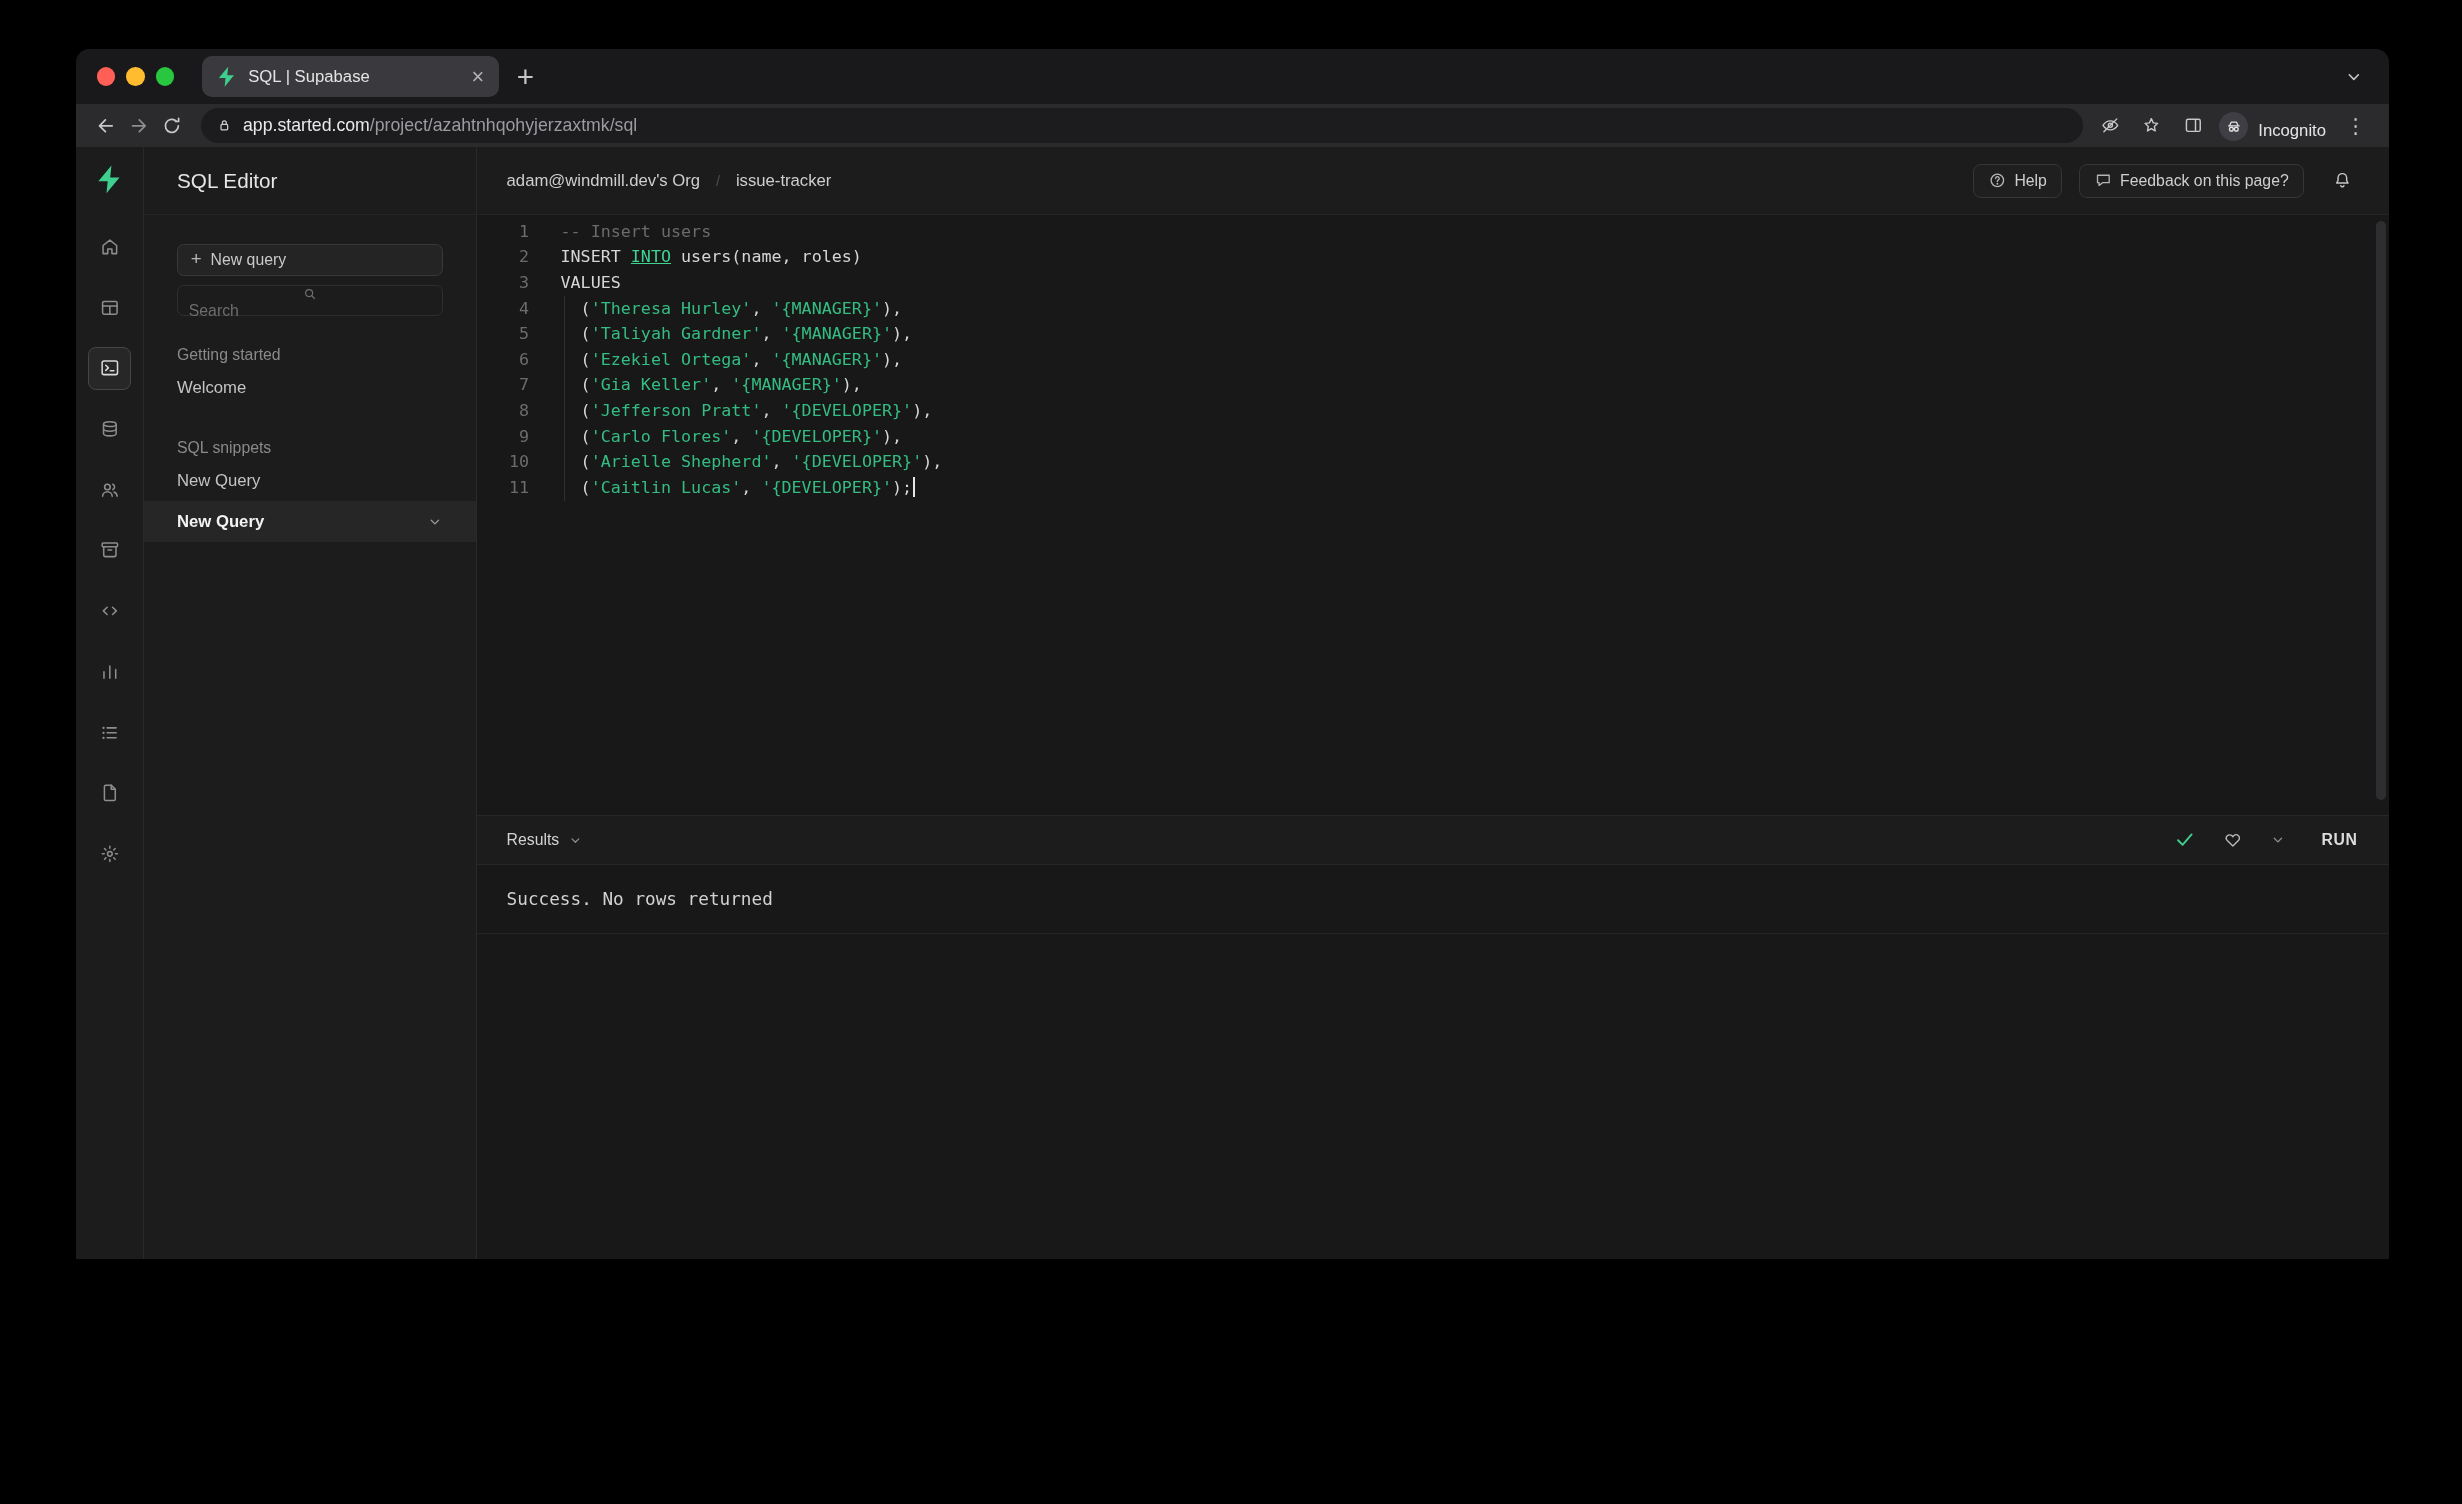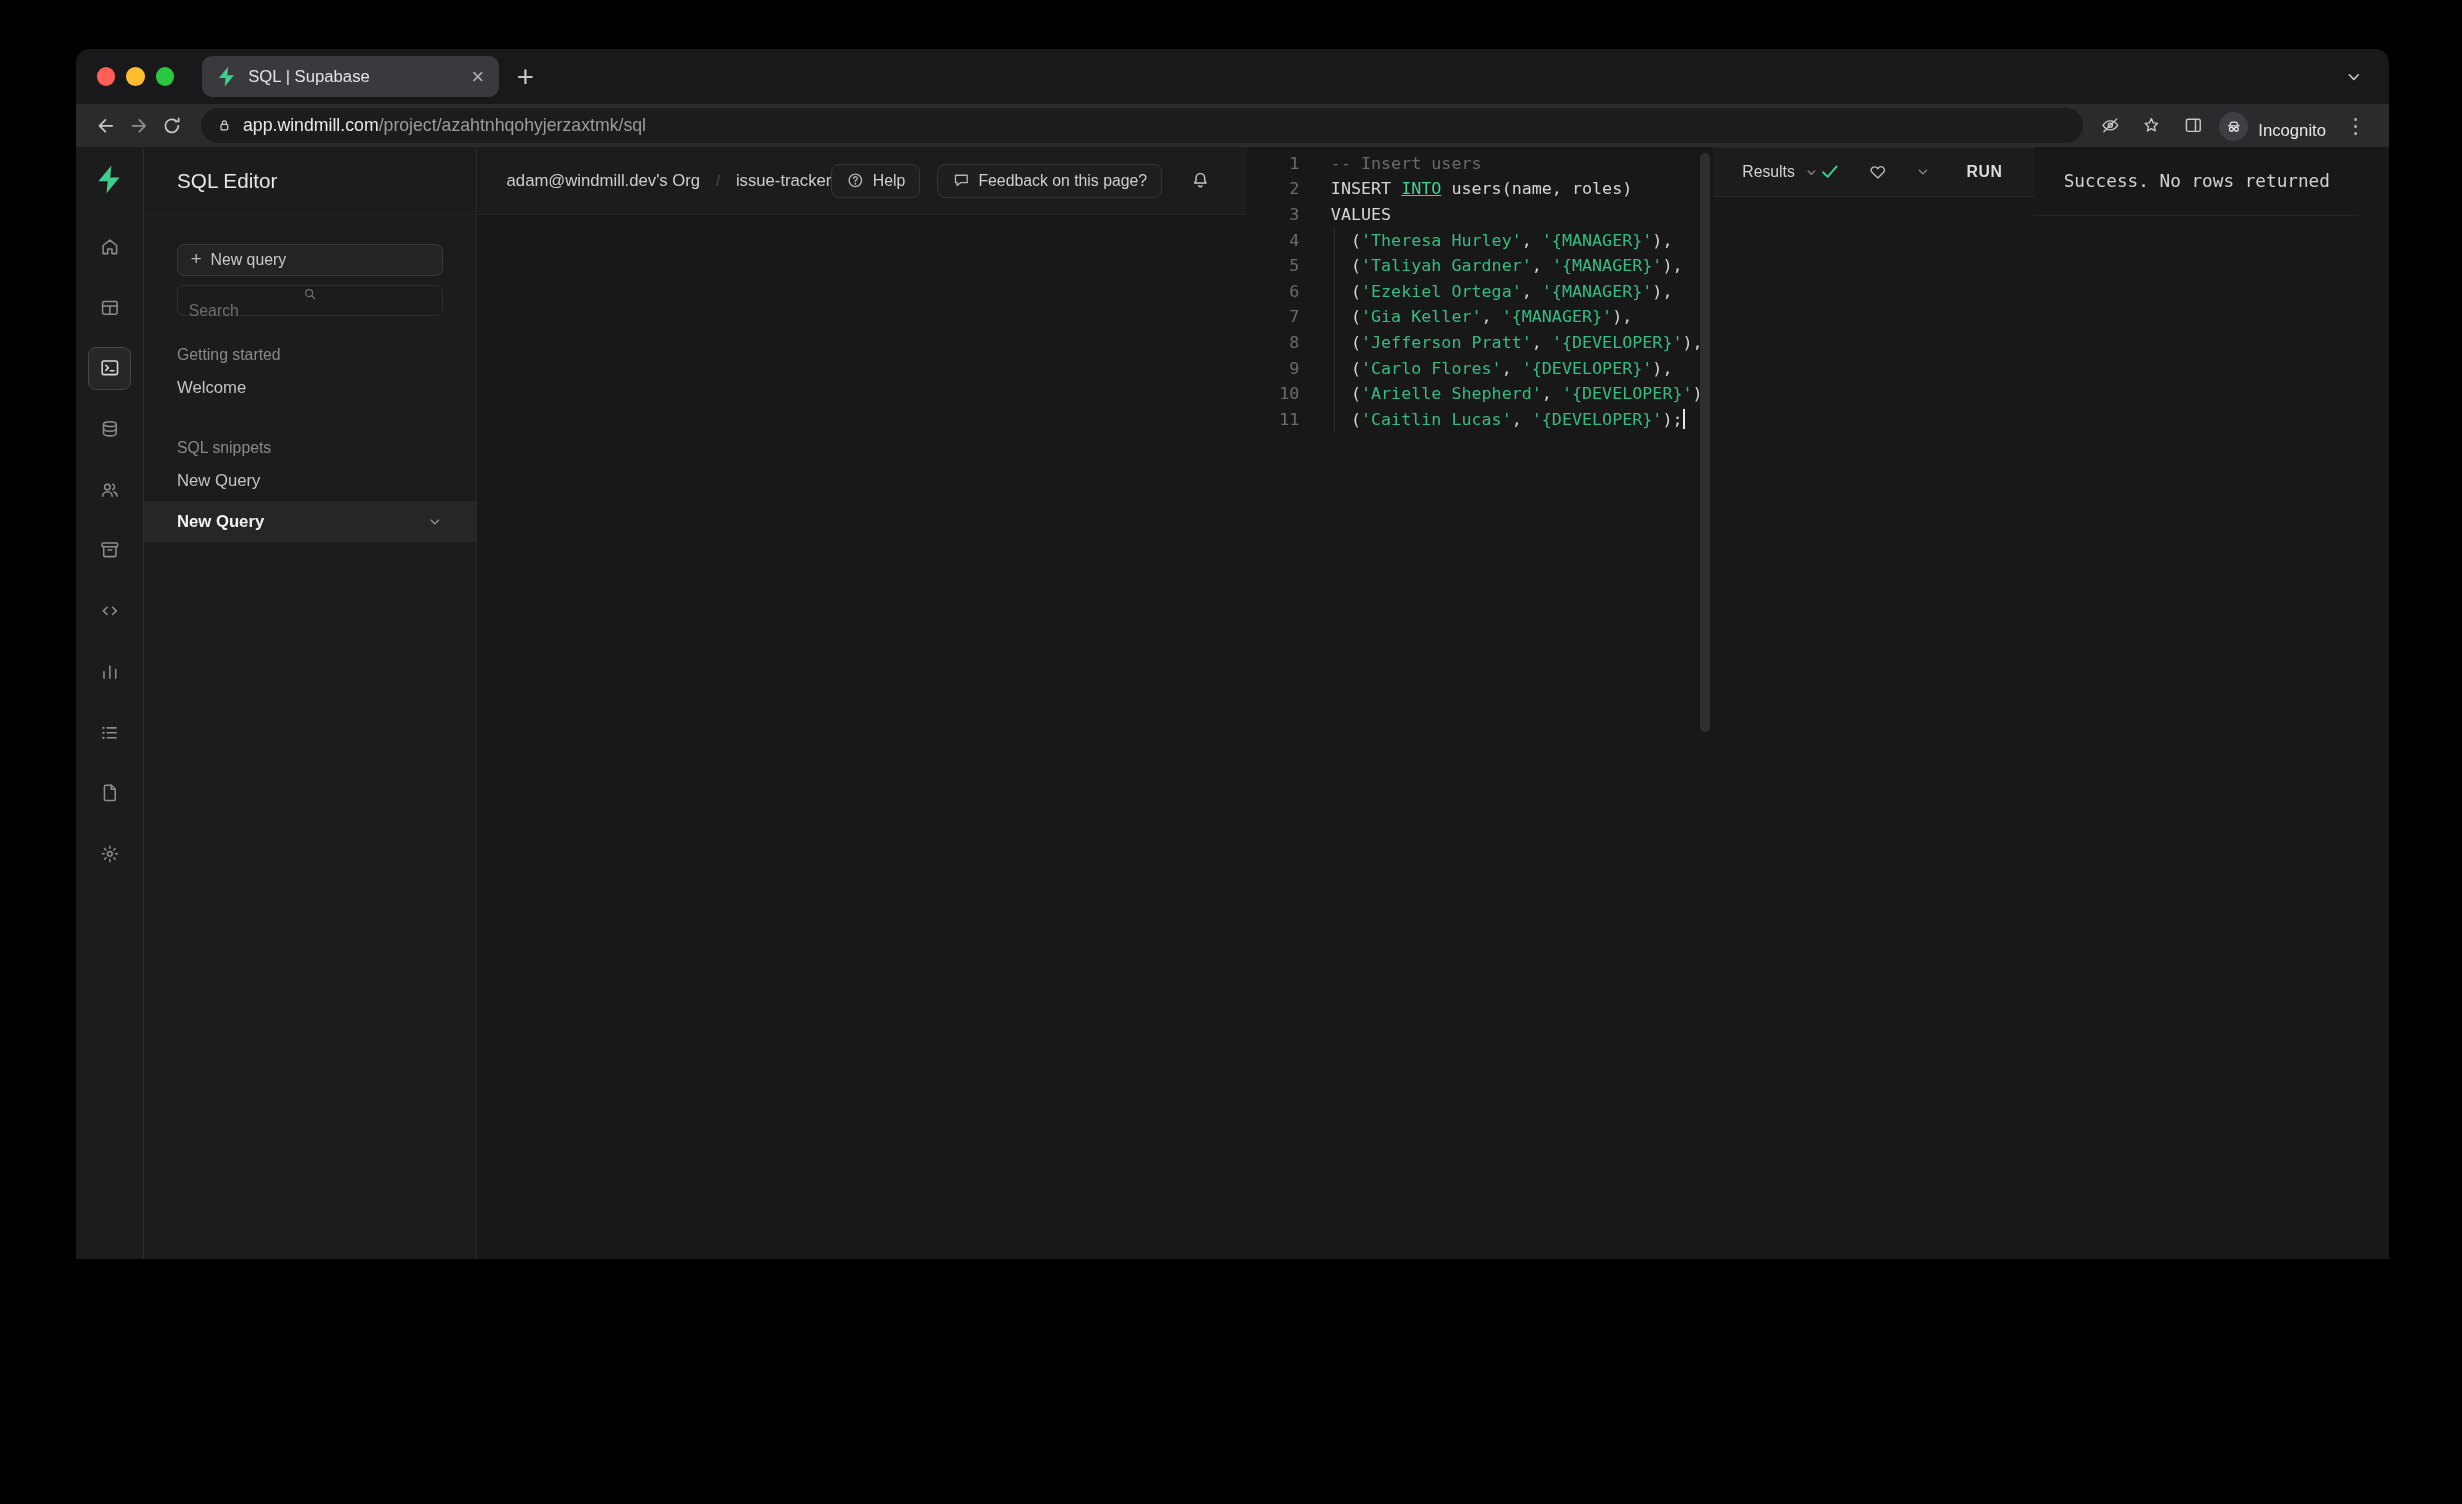--- a/index.html
+++ b/index.html
@@ -59,21 +59,21 @@
   .search-box { margin-top:8.9px; height:31.5px; border:1px solid #2f2f2f; border-radius:6.9px; display:flex; align-items:center; gap:0; padding:0 10.8px; color:#6f6f6f;flex-direction:column; }
   .search-box svg { width:15.8px; height:15.8px; flex:none; }
   .search-box input { background:none; border:none; outline:none; color:#cfcfcf; font-size:15.8px; width:100%; font-family:inherit; }
   .search-box input::placeholder { color:#6d6d6d; }
   .sb-section { margin-top:29.6px; }
   .sb-label { font-size:15.8px; color:#8a8a8a; margin-bottom:3.9px; }
   .sb-item { margin:0 -33px; padding:0 33px; height:41px; display:flex; align-items:center; justify-content:space-between; font-size:16.7px; color:#c4c4c4; }
   .sb-item.active { background:#262626; color:#f2f2f2; font-weight:bold; }
   .sb-item .chev { width:15.8px; height:15.8px; color:#9a9a9a; }
 
-  .main { flex:1; display:flex; flex-direction:row; min-width:0; background:#181818; }
+  .main { flex:1; display:flex; flex-direction:column; min-width:0; background:#181818; }
   .main-header { height:68px; flex:none; background:#1c1c1c; border-bottom:1px solid #252525; display:flex; align-items:center; padding:0 29.6px; }
   .crumb { font-size:16.7px; color:#cecece; white-space:nowrap; }
   .crumb-sep { color:#4d4d4d; margin:0 15.8px; font-size:14.8px; }
   .hdr-right { margin-left:auto; display:flex; align-items:center; gap:17px; }
   .hdr-btn { height:34px; border:1px solid #363636; background:#1f1f1f; border-radius:7.9px; display:flex; align-items:center; gap:7.9px; padding:0 13.8px; color:#cfcfcf; font-size:15.8px; white-space:nowrap; }
   .hdr-btn .bic { width:18.7px; height:18.7px; color:#b5b5b5; }
   .bell-btn { width:35px; height:35px; display:flex; align-items:center; justify-content:center; color:#c6c6c6; margin-left:3.9px; }
   .bell-btn svg { width:20.7px; height:20.7px; }
 
   .editor { position:relative; height:600px; flex:none; padding-top:3.9px; overflow:hidden; background:#181818; }
@@ -146,21 +146,21 @@
             <path d="M19.5 3.8v3.4h-3.4"></path>
           </svg>
         </span>
       <div class="url-pill">
         <span class="lock-ic icon">
             <svg viewBox="0 0 24 24" fill="none" stroke="currentColor" stroke-width="1.8">
               <rect x="7.2" y="10.5" width="9.6" height="8" rx="1.6"></rect>
               <path d="M9.2 10.5V8.3a2.8 2.8 0 0 1 5.6 0v2.2"></path>
             </svg>
           </span>
-        <span class="url-text"><span class="url-domain">app.windmill.com</span><span class="url-path">/project/azahtnhqohyjerzaxtmk/sql</span></span>
+        <span class="url-text"><span class="url-domain">app.started.com</span><span class="url-path">/project/azahtnhqohyjerzaxtmk/sql</span></span>
       </div>
       <div class="tb-right">
         <span class="tb-ic icon">
             <svg viewBox="0 0 24 24" fill="none" stroke="currentColor" stroke-width="1.6" stroke-linecap="round">
               <path d="M3.5 12S6.8 6.8 12 6.8 20.5 12 20.5 12 17.2 17.2 12 17.2 3.5 12 3.5 12Z"></path>
               <circle cx="12" cy="12" r="2.4"></circle>
               <path d="M4.5 19.5 19.5 4.5"></path>
             </svg>
           </span>
         <span class="tb-ic icon">

